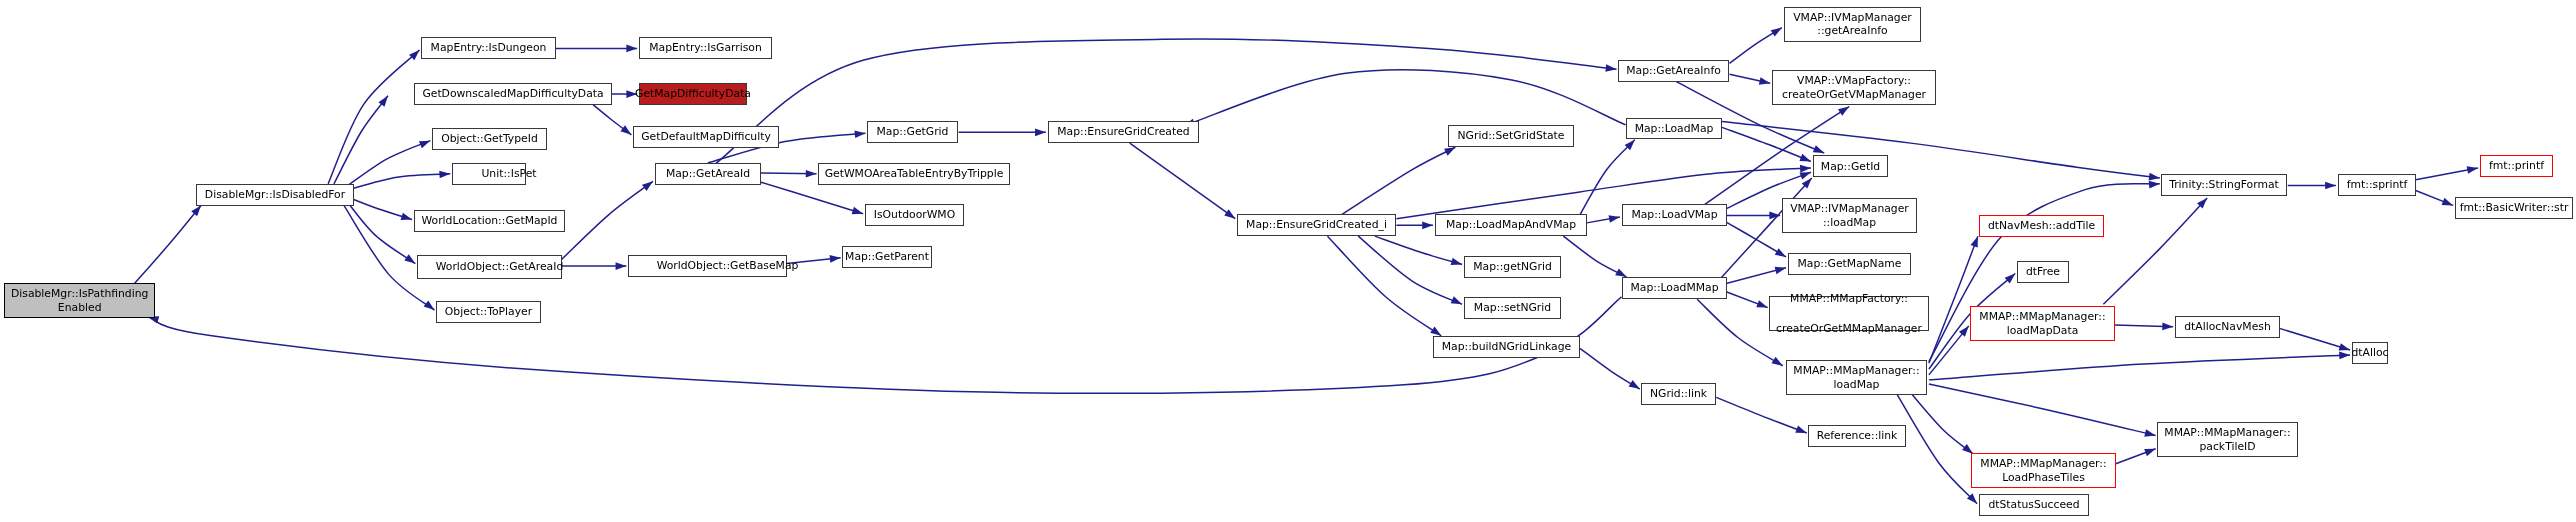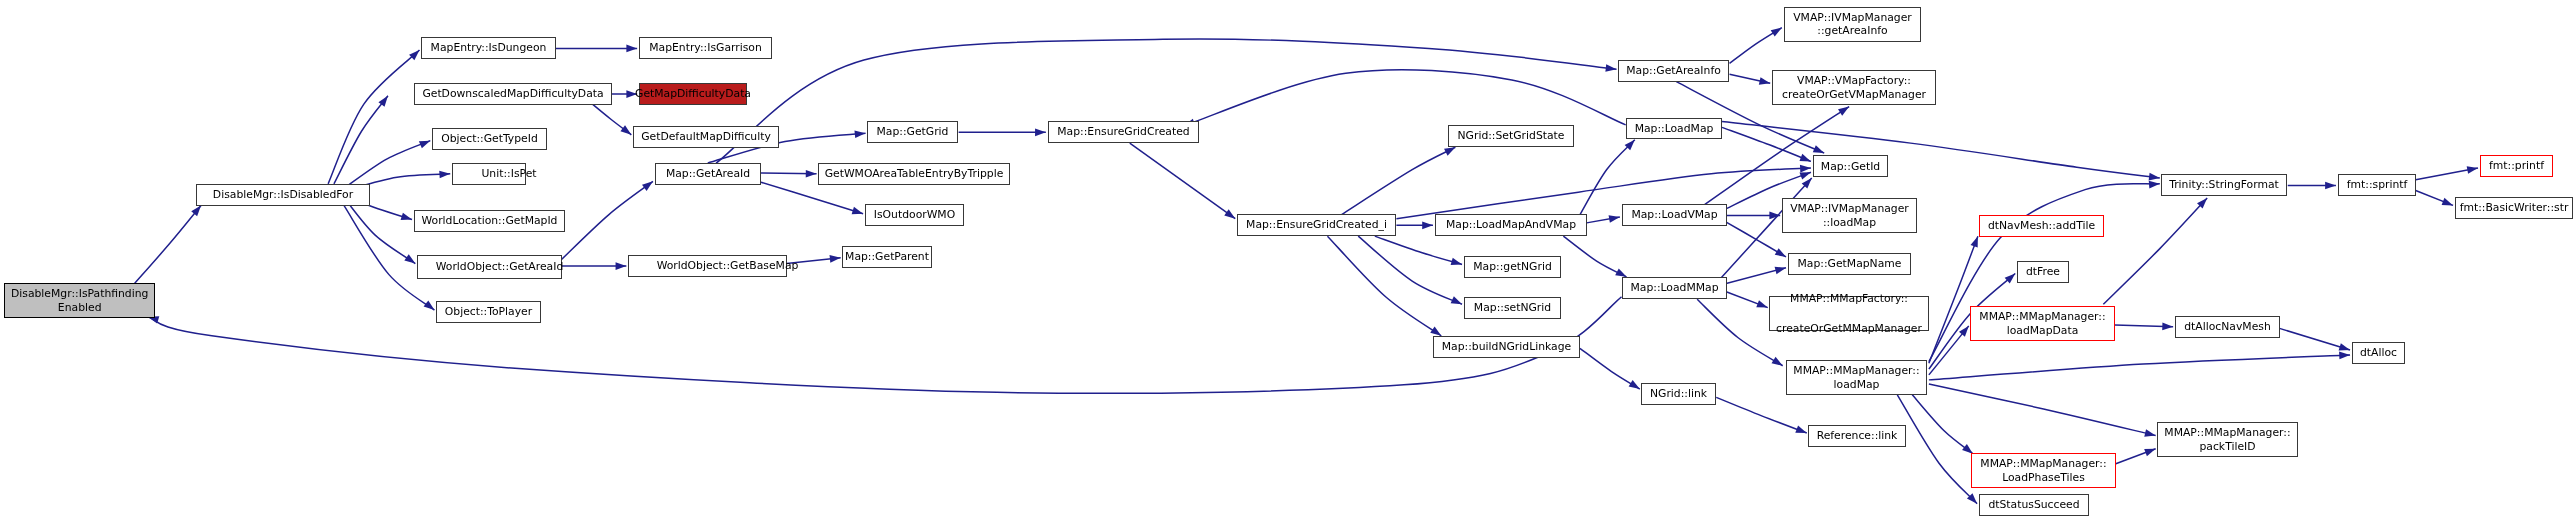--- a/index.html
+++ b/index.html
@@ -261,21 +261,21 @@
       <g>
         <path class="edge" d="M2908,229 L2953,247" stroke="#20208d"></path>
         <polygon class="arrow" fill="#20208d" points="2953,247 2942.6382001297206,237.90092842932447 2939.221405907263,246.44291398546883"></polygon>
       </g>
     </svg>
   <div id="nodes">
       <div class="node" style="left: 4.2px; top: 283px; width: 151px; height: 35px; border-color: rgb(0, 0, 0); background: rgb(191, 191, 191); color: rgb(0, 0, 0);">
         <span>DisableMgr::IsPathfinding</span>
         <span>Enabled</span>
       </div>
-      <div class="node" style="left: 196px; top: 184px; width: 174px; height: 21.6px; border-color: rgb(56, 56, 56); background: rgb(255, 255, 255); color: rgb(0, 0, 0);">
+      <div class="node" style="left: 196px; top: 184px; width: 158px; height: 21.6px; border-color: rgb(56, 56, 56); background: rgb(255, 255, 255); color: rgb(0, 0, 0);">
         <span>DisableMgr::IsDisabledFor</span>
       </div>
       <div class="node" style="left: 421px; top: 37px; width: 135px; height: 21.6px; border-color: rgb(56, 56, 56); background: rgb(255, 255, 255); color: rgb(0, 0, 0);">
         <span>MapEntry::IsDungeon</span>
       </div>
       <div class="node" style="left: 639px; top: 37px; width: 133px; height: 21.6px; border-color: rgb(56, 56, 56); background: rgb(255, 255, 255); color: rgb(0, 0, 0);">
         <span>MapEntry::IsGarrison</span>
       </div>
       <div class="node" style="left: 390px; top: 83px; width: 198px; height: 21.6px; border-color: rgb(56, 56, 56); background: rgb(255, 255, 255); color: rgb(0, 0, 0); margin-left: 24px;">
         <span>GetDownscaledMapDifficultyData</span>
@@ -402,21 +402,21 @@
       <div class="node" style="left: 2017px; top: 261px; width: 52px; height: 21.6px; border-color: rgb(56, 56, 56); background: rgb(255, 255, 255); color: rgb(0, 0, 0);">
         <span>dtFree</span>
       </div>
       <div class="node" style="left: 1970px; top: 306px; width: 145px; height: 35px; border-color: rgb(255, 0, 0); background: rgb(255, 255, 255); color: rgb(0, 0, 0);">
         <span>MMAP::MMapManager::</span>
         <span>loadMapData</span>
       </div>
       <div class="node" style="left: 2175px; top: 316px; width: 105px; height: 21.6px; border-color: rgb(56, 56, 56); background: rgb(255, 255, 255); color: rgb(0, 0, 0);">
         <span>dtAllocNavMesh</span>
       </div>
-      <div class="node" style="left: 2352px; top: 342px; width: 53px; height: 21.6px; border-color: rgb(56, 56, 56); background: rgb(255, 255, 255); color: rgb(0, 0, 0);">
+      <div class="node" style="left: 2352px; top: 342px; width: 36px; height: 21.6px; border-color: rgb(56, 56, 56); background: rgb(255, 255, 255); color: rgb(0, 0, 0);">
         <span>dtAlloc</span>
       </div>
       <div class="node" style="left: 2157px; top: 422px; width: 141px; height: 35px; border-color: rgb(56, 56, 56); background: rgb(255, 255, 255); color: rgb(0, 0, 0);">
         <span>MMAP::MMapManager::</span>
         <span>packTileID</span>
       </div>
       <div class="node" style="left: 1971px; top: 453px; width: 145px; height: 35px; border-color: rgb(255, 0, 0); background: rgb(255, 255, 255); color: rgb(0, 0, 0);">
         <span>MMAP::MMapManager::</span>
         <span>LoadPhaseTiles</span>
       </div>

